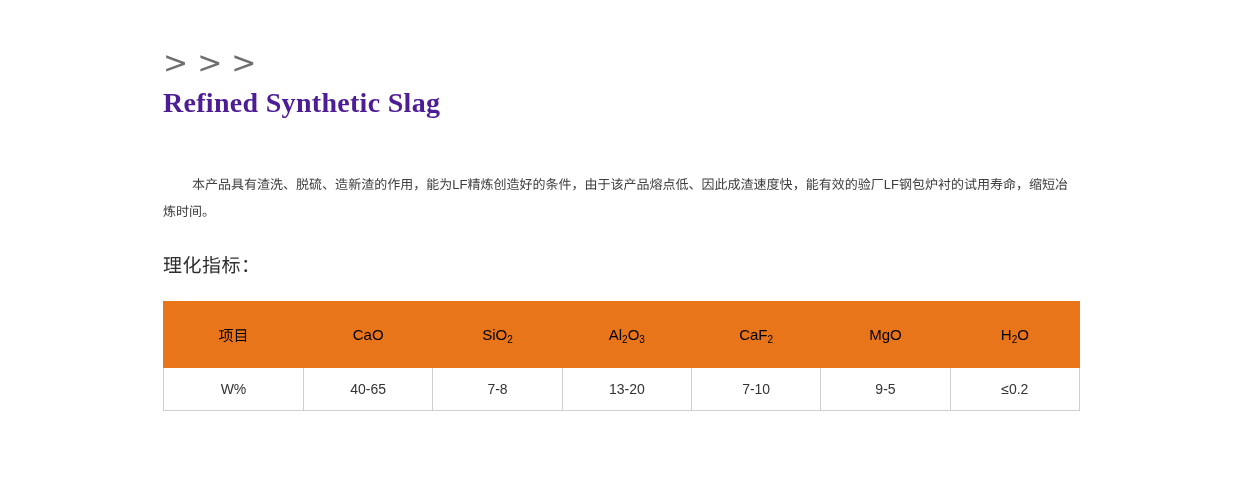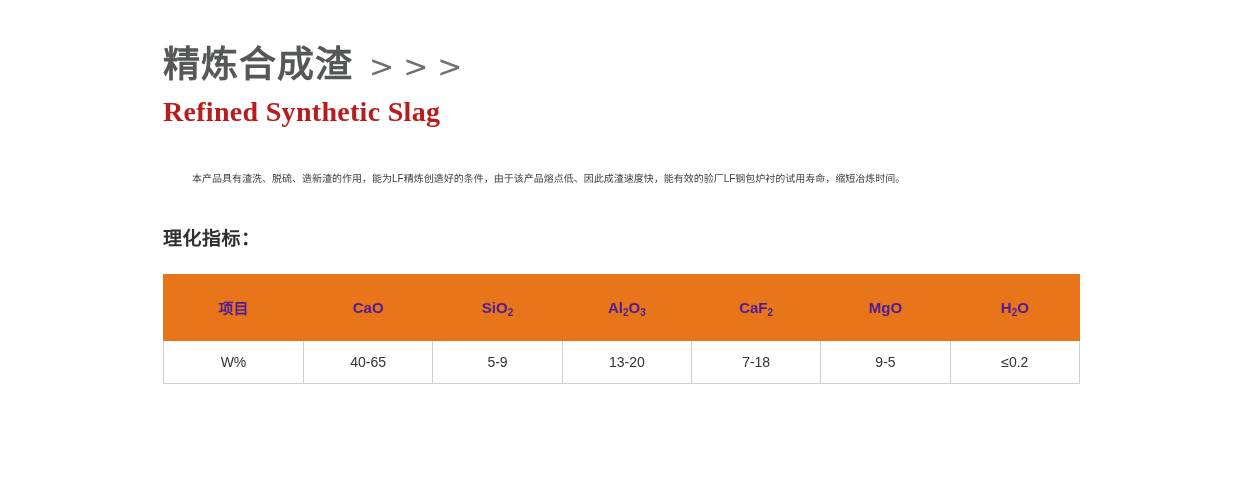--- a/index.html
+++ b/index.html
@@ -54,59 +54,59 @@
     font-weight: normal;
     color: #6d6f71;
     line-height: 1;
     font-family: "DejaVu Sans", sans-serif;
   }
   .title-en {
     margin-top: 9px;
     font-family: "Liberation Serif", serif;
     font-size: 28px;
     font-weight: bold;
-    color: #b91c1c;
+    color: #4c1d95;
     letter-spacing: 0.3px;
   }
 
   
   .intro {
-    margin-top: 40px;
-    font-size: 10px;
+    margin-top: 52px;
+    font-size: 13px;
     color: #3e3e3e;
     line-height: 2.1;
     width: 905px;
     text-align: justify;
   }
   .intro .indent {
     display: inline-block;
     width: 29px;
   }
 
   
   .section-heading {
-    margin-top: 34px;
+    margin-top: 24px;
     font-size: 19px;
-    font-weight: bold;
+    font-weight: normal;
     color: #2f2f2f;
     letter-spacing: 0.5px;
   }
 
   
   .spec-table {
     margin-top: 24px;
     border-collapse: collapse;
     width: 917px;
     table-layout: fixed;
   }
   .spec-table th {
     background: #e8751a;
-    color: #4c1d95;
+    color: #000000;
     font-size: 15px;
-    font-weight: bold;
+    font-weight: normal;
     height: 63px;
     border: 1px solid #e8751a;
     text-align: center;
     vertical-align: middle;
   }
   .spec-table td {
     background: #ffffff;
     color: #333333;
     font-size: 14px;
     height: 40px;
@@ -130,21 +130,20 @@
   }
 </style>
 </head>
 <body>
 
 <div class="page">
   <div class="content">
 
     <div class="title-block">
       <div class="title-cn-row">
-        <div class="title-cn">精炼合成渣</div>
         <div class="chevrons">
           <span class="chev">&gt;</span>
           <span class="chev">&gt;</span>
           <span class="chev">&gt;</span>
         </div>
       </div>
       <div class="title-en">Refined Synthetic Slag</div>
     </div>
 
     <p class="intro"><span class="indent"></span><span>本产品具有渣洗、脱硫、造新渣的作用，能为LF精炼创造好的条件，由于该产品熔点低、因此成渣速度快，能有效的验厂LF钢包炉衬的试用寿命，缩短冶炼时间。</span></p>
@@ -160,23 +159,23 @@
           <th><span class="formula"><span>Al</span><sub>2</sub><span>O</span><sub>3</sub></span></th>
           <th><span class="formula"><span>CaF</span><sub>2</sub></span></th>
           <th><span>MgO</span></th>
           <th><span class="formula"><span>H</span><sub>2</sub><span>O</span></span></th>
         </tr>
       </thead>
       <tbody>
         <tr>
           <td>W%</td>
           <td>40-65</td>
-          <td>5-9</td>
+          <td>7-8</td>
           <td>13-20</td>
-          <td>7-18</td>
+          <td>7-10</td>
           <td>9-5</td>
           <td>≤0.2</td>
         </tr>
       </tbody>
     </table>
 
   </div>
 </div>
 
 </body></html>

